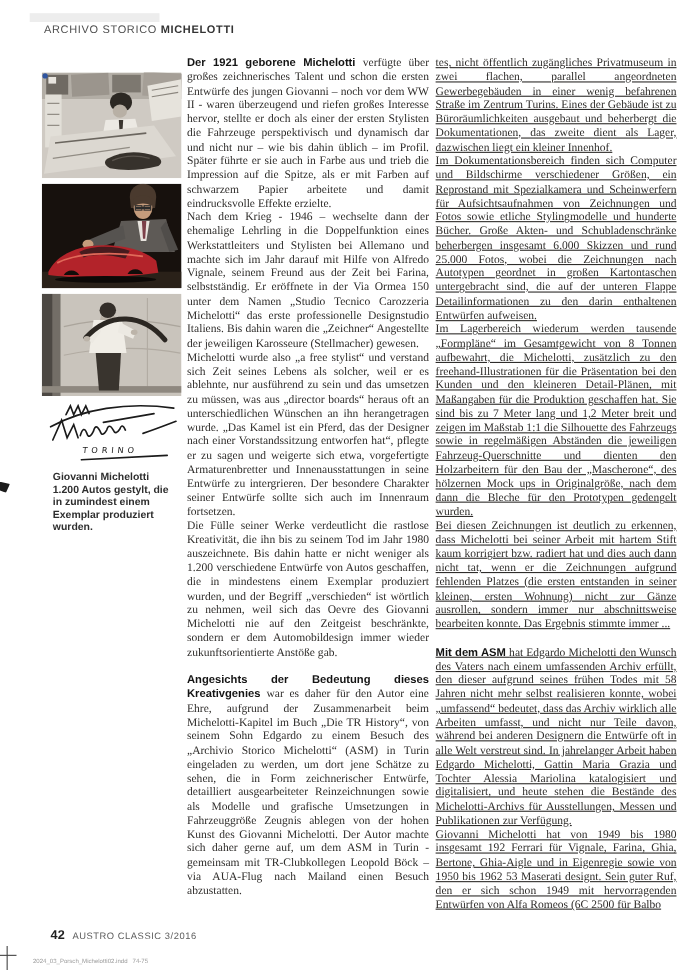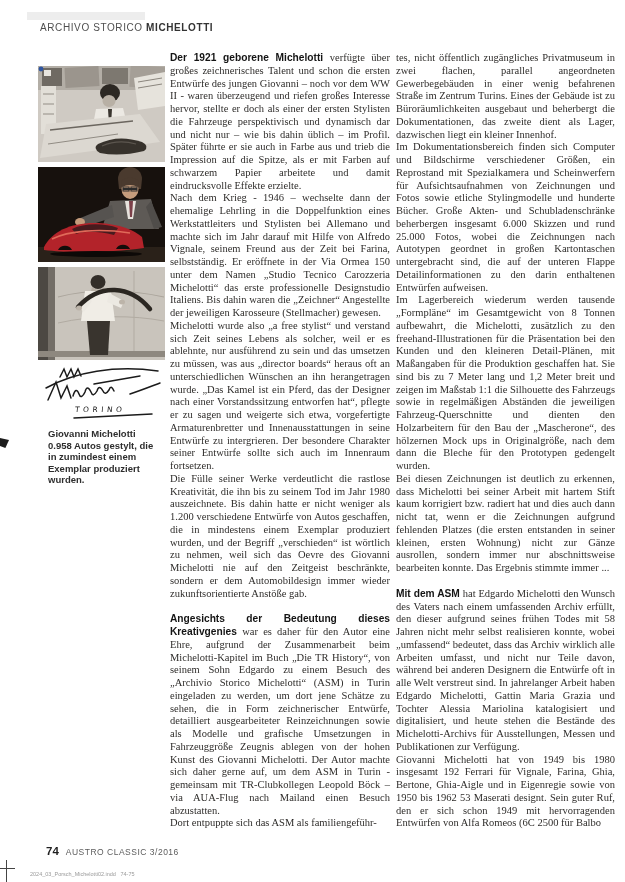--- a/index.html
+++ b/index.html
@@ -37,21 +37,21 @@
     font-size:9.5px; line-height:11.6px; color:#2e2e2e;
   }
 
   
   .col {
     position:absolute; top:52px; width:220px;
     font-size:10.5px; line-height:12.75px; text-align:justify; color:#2f2d2b;
     hyphens:auto;
   }
   .col1 { left:170px; }
-  .col2 { left:396px; width:219px; }
+  .col2 { left:396px; width:219px;text-decoration:underline; }
   .col p { margin:0; }
   .col p.gap-before { margin-top:13px; }
   .lead {
     font-family:"Liberation Sans", sans-serif; font-weight:bold;
     font-size:10.2px; color:#141414;
   }
 
   
   .footer { position:absolute; left:46px; top:841px; font-family:"Liberation Sans", sans-serif; }
   .page-num { font-weight:bold; font-size:11.5px; color:#1f1f1f; }
@@ -159,41 +159,40 @@
           <path d="M8,38 L16,20 L21,36 L27,24 L31,36"></path>
           <path d="M33,34 q3,-10 6,-2 q2,6 6,-2 q2,-8 6,0 q2,6 6,-1 q2,-7 6,0 q2,5 6,-1 q2,-6 5,1"></path>
           <path d="M54,22 L100,14"></path>
           <path d="M90,32 C102,28 112,24 120,21"></path>
           <path d="M34,56 L112,52"></path>
         </g>
         <text x="40" y="50" font-family="DejaVu Sans, sans-serif" font-size="7.5" letter-spacing="3.5" fill="#1b1b1b" transform="skewX(-6)">TORINO</text>
       </svg>
     </figure>
 
-    <div class="caption">Giovanni Michelotti 0.958 Autos gestylt, die in zumindest einem Exemplar produziert wurden.</div>
+    <div class="caption">Giovanni Michelotti 1.200 Autos gestylt, die in zumindest einem Exemplar produziert wurden.</div>
   </aside>
 
   <main>
     <div class="col col1">
       <p><span class="lead">Der 1921 geborene Michelotti </span><span>verfügte über großes zeichnerisches Talent und schon die ersten Entwürfe des jungen Giovanni – noch vor dem WW II - waren überzeugend und riefen großes Interesse hervor, stellte er doch als einer der ersten Stylisten die Fahrzeuge perspektivisch und dynamisch dar und nicht nur – wie bis dahin üblich – im Profil. Später führte er sie auch in Farbe aus und trieb die Impression auf die Spitze, als er mit Farben auf schwarzem Papier arbeitete und damit eindrucksvolle Effekte erzielte.</span></p>
       <p><span>Nach dem Krieg - 1946 – wechselte dann der ehemalige Lehrling in die Doppelfunktion eines Werkstattleiters und Stylisten bei Allemano und machte sich im Jahr darauf mit Hilfe von Alfredo Vignale, seinem Freund aus der Zeit bei Farina, selbstständig. Er eröffnete in der Via Ormea 150 unter dem Namen „Studio Tecnico Carozzeria Michelotti“ das erste professionelle Designstudio Italiens. Bis dahin waren die „Zeichner“ Angestellte der jeweiligen Karosseure (Stellmacher) gewesen.</span></p>
       <p><span>Michelotti wurde also „a free stylist“ und verstand sich Zeit seines Lebens als solcher, weil er es ablehnte, nur ausführend zu sein und das umsetzen zu müssen, was aus „director boards“ heraus oft an unterschiedlichen Wünschen an ihn herangetragen wurde. „Das Kamel ist ein Pferd, das der Designer nach einer Vorstandssitzung entworfen hat“, pflegte er zu sagen und weigerte sich etwa, vorgefertigte Armaturenbretter und Innenausstattungen in seine Entwürfe zu intergrieren. Der besondere Charakter seiner Entwürfe sollte sich auch im Innenraum fortsetzen.</span></p>
       <p><span>Die Fülle seiner Werke verdeutlicht die rastlose Kreativität, die ihn bis zu seinem Tod im Jahr 1980 auszeichnete. Bis dahin hatte er nicht weniger als 1.200 verschiedene Entwürfe von Autos geschaffen, die in mindestens einem Exemplar produziert wurden, und der Begriff „verschieden“ ist wörtlich zu nehmen, weil sich das Oevre des Giovanni Michelotti nie auf den Zeitgeist beschränkte, sondern er dem Automobildesign immer wieder zukunftsorientierte Anstöße gab.</span></p>
       <p class="gap-before"><span class="lead">Angesichts der Bedeutung dieses Kreativgenies </span><span>war es daher für den Autor eine Ehre, aufgrund der Zusammenarbeit beim Michelotti-Kapitel im Buch „Die TR History“, von seinem Sohn Edgardo zu einem Besuch des „Archivio Storico Michelotti“ (ASM) in Turin eingeladen zu werden, um dort jene Schätze zu sehen, die in Form zeichnerischer Entwürfe, detailliert ausgearbeiteter Reinzeichnungen sowie als Modelle und grafische Umsetzungen in Fahrzeuggröße Zeugnis ablegen von der hohen Kunst des Giovanni Michelotti. Der Autor machte sich daher gerne auf, um dem ASM in Turin - gemeinsam mit TR-Clubkollegen Leopold Böck – via AUA-Flug nach Mailand einen Besuch abzustatten.</span></p>
-      <p><span>Dort entpuppte sich das ASM als familiengeführ-</span></p>
     </div>
 
     <div class="col col2">
       <p><span>tes, nicht öffentlich zugängliches Privatmuseum in zwei flachen, parallel angeordneten Gewerbegebäuden in einer wenig befahrenen Straße im Zentrum Turins. Eines der Gebäude ist zu Büroräumlichkeiten ausgebaut und beherbergt die Dokumentationen, das zweite dient als Lager, dazwischen liegt ein kleiner Innenhof.</span></p>
       <p><span>Im Dokumentationsbereich finden sich Computer und Bildschirme verschiedener Größen, ein Reprostand mit Spezialkamera und Scheinwerfern für Aufsichtsaufnahmen von Zeichnungen und Fotos sowie etliche Stylingmodelle und hunderte Bücher. Große Akten- und Schubladenschränke beherbergen insgesamt 6.000 Skizzen und rund 25.000 Fotos, wobei die Zeichnungen nach Autotypen geordnet in großen Kartontaschen untergebracht sind, die auf der unteren Flappe Detailinformationen zu den darin enthaltenen Entwürfen aufweisen.</span></p>
       <p><span>Im Lagerbereich wiederum werden tausende „Formpläne“ im Gesamtgewicht von 8 Tonnen aufbewahrt, die Michelotti, zusätzlich zu den freehand-Illustrationen für die Präsentation bei den Kunden und den kleineren Detail-Plänen, mit Maßangaben für die Produktion geschaffen hat. Sie sind bis zu 7 Meter lang und 1,2 Meter breit und zeigen im Maßstab 1:1 die Silhouette des Fahrzeugs sowie in regelmäßigen Abständen die jeweiligen Fahrzeug-Querschnitte und dienten den Holzarbeitern für den Bau der „Mascherone“, des hölzernen Mock ups in Originalgröße, nach dem dann die Bleche für den Prototypen gedengelt wurden.</span></p>
       <p><span>Bei diesen Zeichnungen ist deutlich zu erkennen, dass Michelotti bei seiner Arbeit mit hartem Stift kaum korrigiert bzw. radiert hat und dies auch dann nicht tat, wenn er die Zeichnungen aufgrund fehlenden Platzes (die ersten entstanden in seiner kleinen, ersten Wohnung) nicht zur Gänze ausrollen, sondern immer nur abschnittsweise bearbeiten konnte. Das Ergebnis stimmte immer ...</span></p>
       <p class="gap-before"><span class="lead">Mit dem ASM </span><span>hat Edgardo Michelotti den Wunsch des Vaters nach einem umfassenden Archiv erfüllt, den dieser aufgrund seines frühen Todes mit 58 Jahren nicht mehr selbst realisieren konnte, wobei „umfassend“ bedeutet, dass das Archiv wirklich alle Arbeiten umfasst, und nicht nur Teile davon, während bei anderen Designern die Entwürfe oft in alle Welt verstreut sind. In jahrelanger Arbeit haben Edgardo Michelotti, Gattin Maria Grazia und Tochter Alessia Mariolina katalogisiert und digitalisiert, und heute stehen die Bestände des Michelotti-Archivs für Ausstellungen, Messen und Publikationen zur Verfügung.</span></p>
       <p><span>Giovanni Michelotti hat von 1949 bis 1980 insgesamt 192 Ferrari für Vignale, Farina, Ghia, Bertone, Ghia-Aigle und in Eigenregie sowie von 1950 bis 1962 53 Maserati designt. Sein guter Ruf, den er sich schon 1949 mit hervorragenden Entwürfen von Alfa Romeos (6C 2500 für Balbo</span></p>
     </div>
   </main>
 
   <div class="footer">
-    <span class="page-num">74</span><span class="mag-name">AUSTRO CLASSIC  3/2016</span>
+    <span class="page-num">42</span><span class="mag-name">AUSTRO CLASSIC  3/2016</span>
   </div>
   <div class="print-line">2024_03_Porsch_Michelotti02.indd   74-75</div>
 
 </div>
 
 </body></html>

